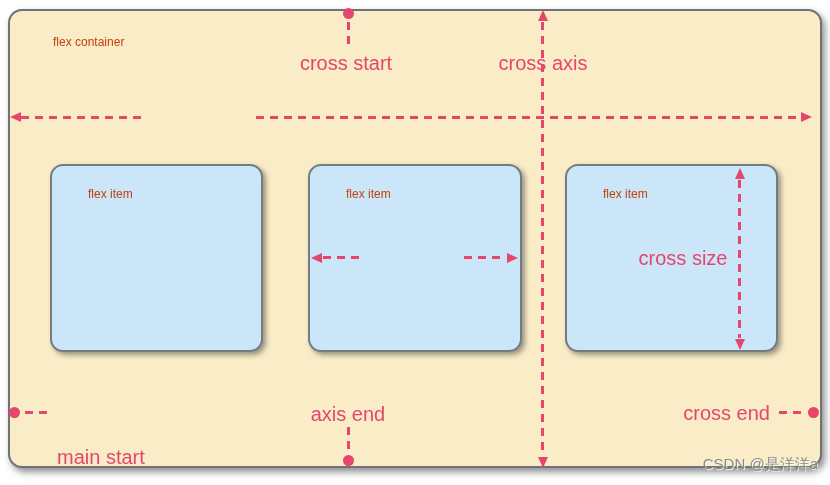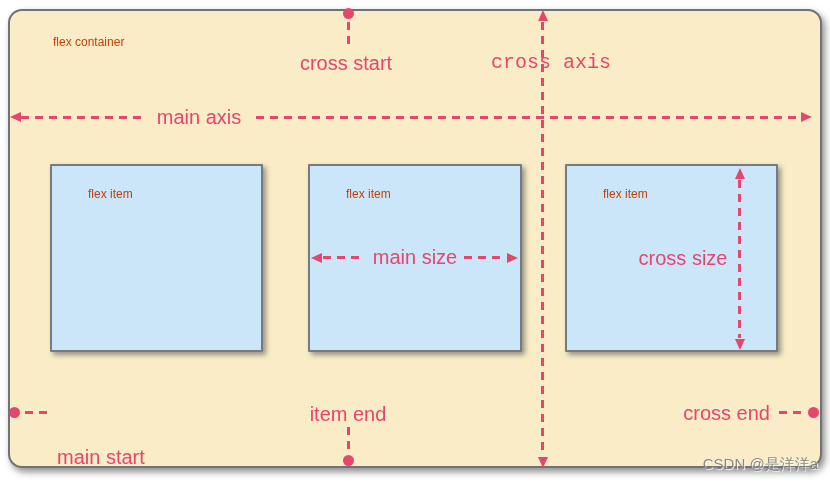--- a/index.html
+++ b/index.html
@@ -11,21 +11,21 @@
     position:absolute;left:8px;top:9px;width:814px;height:459px;
     box-sizing:border-box;background:#f9ecc6;border:2.5px solid #6f7276;
     border-radius:14px;box-shadow:3px 4px 7px rgba(50,50,50,.55);
   }
   .glabel{position:absolute;color:#c2410c;font-size:12px;line-height:22px;white-space:nowrap;}
   .plabel{position:absolute;color:#e5466d;font-size:20px;line-height:22px;white-space:nowrap;}
   .center{text-align:center;}
   .right{text-align:right;}
   .item{
     position:absolute;top:164px;width:213px;height:188px;box-sizing:border-box;
-    background:#cbe5f9;border:2px solid #747c82;border-radius:1px;
+    background:#cbe5f9;border:2px solid #747c82;border-radius:13px;
     box-shadow:3px 3px 5px rgba(60,60,60,.5);
   }
   .item .glabel{left:36px;top:17px;}
   .hdash{position:absolute;height:3px;
     background:repeating-linear-gradient(90deg,#e5466d 0 8px,transparent 8px 14px);}
   .vdash{position:absolute;width:3px;
     background:repeating-linear-gradient(180deg,#e5466d 0 8px,transparent 8px 14px);}
   .dot{position:absolute;width:11px;height:11px;border-radius:50%;background:#e5466d;}
   .arr{position:absolute;width:0;height:0;}
   .arr-l{border-top:5px solid transparent;border-bottom:5px solid transparent;border-right:11px solid #e5466d;}
@@ -40,58 +40,56 @@
 </head>
 <body>
 
 <div class="stage">
 
   <div class="container"></div>
   <div class="glabel" style="left:53px;top:31px;">flex container</div>
 
   <div class="arr arr-l" style="left:10px;top:112px;"></div>
   <div class="hdash" style="left:21px;top:116px;width:124px;"></div>
-  <div class="plabel center" style="left:147px;top:106px;width:104px;">main axis</div>
   <div class="hdash" style="left:256px;top:116px;width:545px;"></div>
   <div class="arr arr-r" style="left:801px;top:112px;"></div>
 
   <div class="arr arr-u" style="left:538px;top:10px;"></div>
   <div class="vdash" style="left:541px;top:22px;height:434px;"></div>
   <div class="arr arr-d" style="left:538px;top:457px;"></div>
-  <div class="plabel center" style="left:491px;top:52px;width:104px;font-family:Liberation Mono, monospace;">cross axis</div>
+  <div class="plabel center" style="left:491px;top:52px;width:104px;">cross axis</div>
 
   <div class="dot" style="left:343px;top:8px;"></div>
   <div class="vdash" style="left:347px;top:22px;height:26px;"></div>
   <div class="plabel center" style="left:294px;top:52px;width:104px;">cross start</div>
 
   <div class="dot" style="left:9px;top:407px;"></div>
   <div class="hdash" style="left:25px;top:411px;width:26px;"></div>
   <div class="plabel" style="left:57px;top:402px;margin-top:44px;">main start</div>
 
-  <div class="plabel center" style="left:296px;top:403px;width:104px;">item end</div>
+  <div class="plabel center" style="left:296px;top:403px;width:104px;">axis end</div>
   <div class="vdash" style="left:347px;top:427px;height:28px;"></div>
   <div class="dot" style="left:343px;top:455px;"></div>
 
   <div class="plabel right" style="left:666px;top:402px;width:104px;">cross end</div>
   <div class="hdash" style="left:779px;top:411px;width:26px;"></div>
   <div class="dot" style="left:808px;top:407px;"></div>
 
   <div class="item" style="left:50px;">
     <div class="glabel">flex item</div>
   </div>
   <div class="item" style="left:308px;width:214px;">
     <div class="glabel">flex item</div>
   </div>
   <div class="item" style="left:565px;">
     <div class="glabel">flex item</div>
   </div>
 
   <div class="arr arr-l" style="left:311px;top:253px;"></div>
   <div class="hdash" style="left:323px;top:256px;width:42px;"></div>
-  <div class="plabel center" style="left:363px;top:246px;width:104px;">main size</div>
   <div class="hdash" style="left:464px;top:256px;width:42px;"></div>
   <div class="arr arr-r" style="left:507px;top:253px;"></div>
 
   <div class="arr arr-u" style="left:735px;top:168px;"></div>
   <div class="vdash" style="left:738px;top:180px;height:158px;"></div>
   <div class="arr arr-d" style="left:735px;top:339px;"></div>
   <div class="plabel center" style="left:631px;top:247px;width:104px;">cross size</div>
 
   <div class="watermark">CSDN @是洋洋a</div>
 

